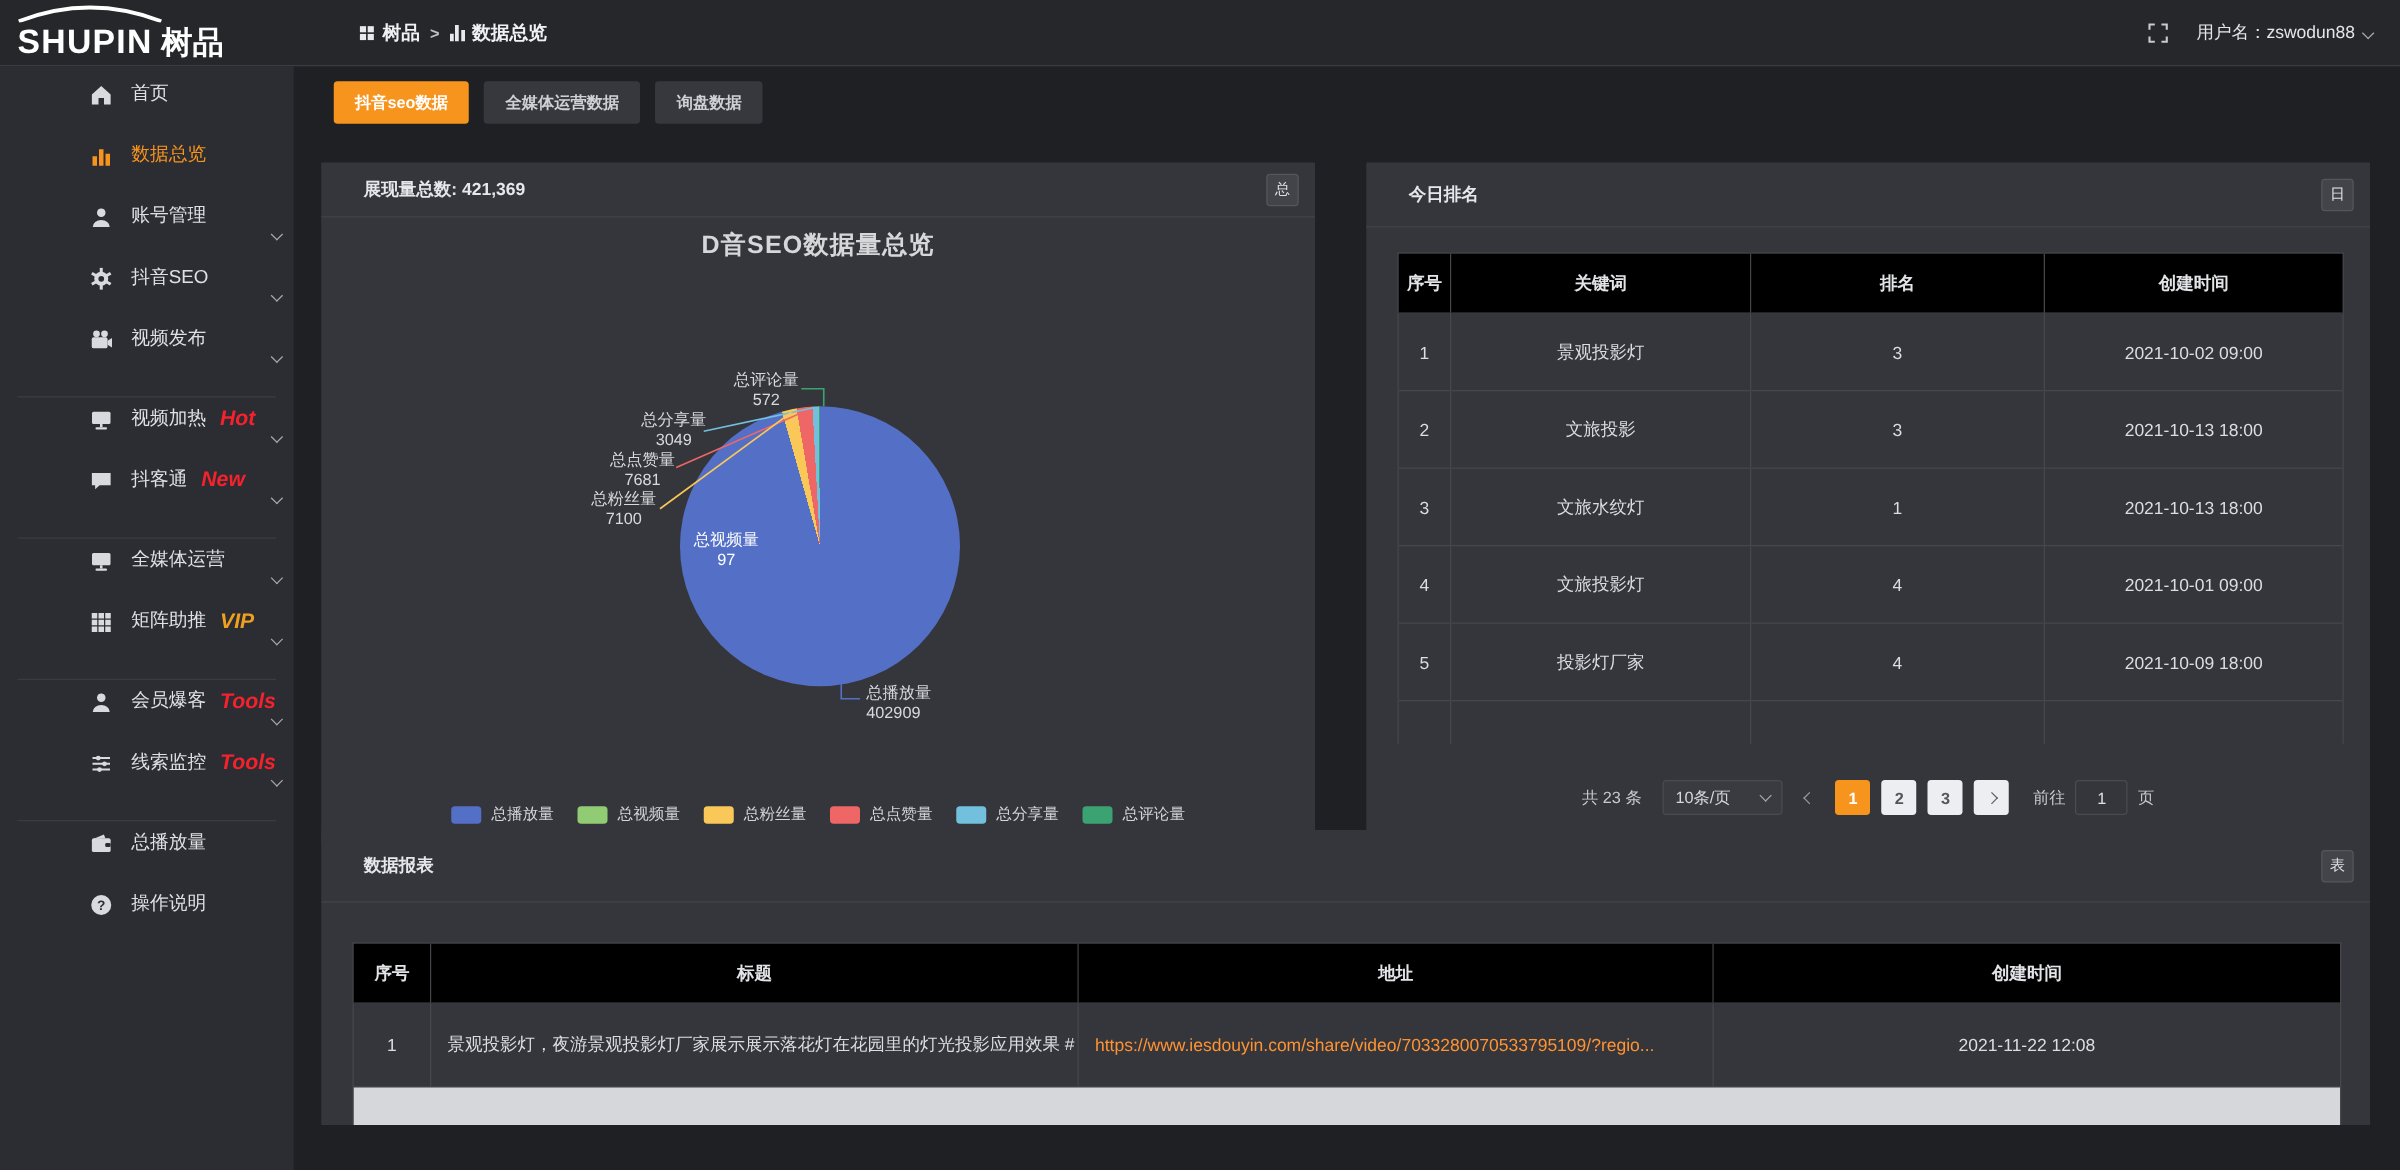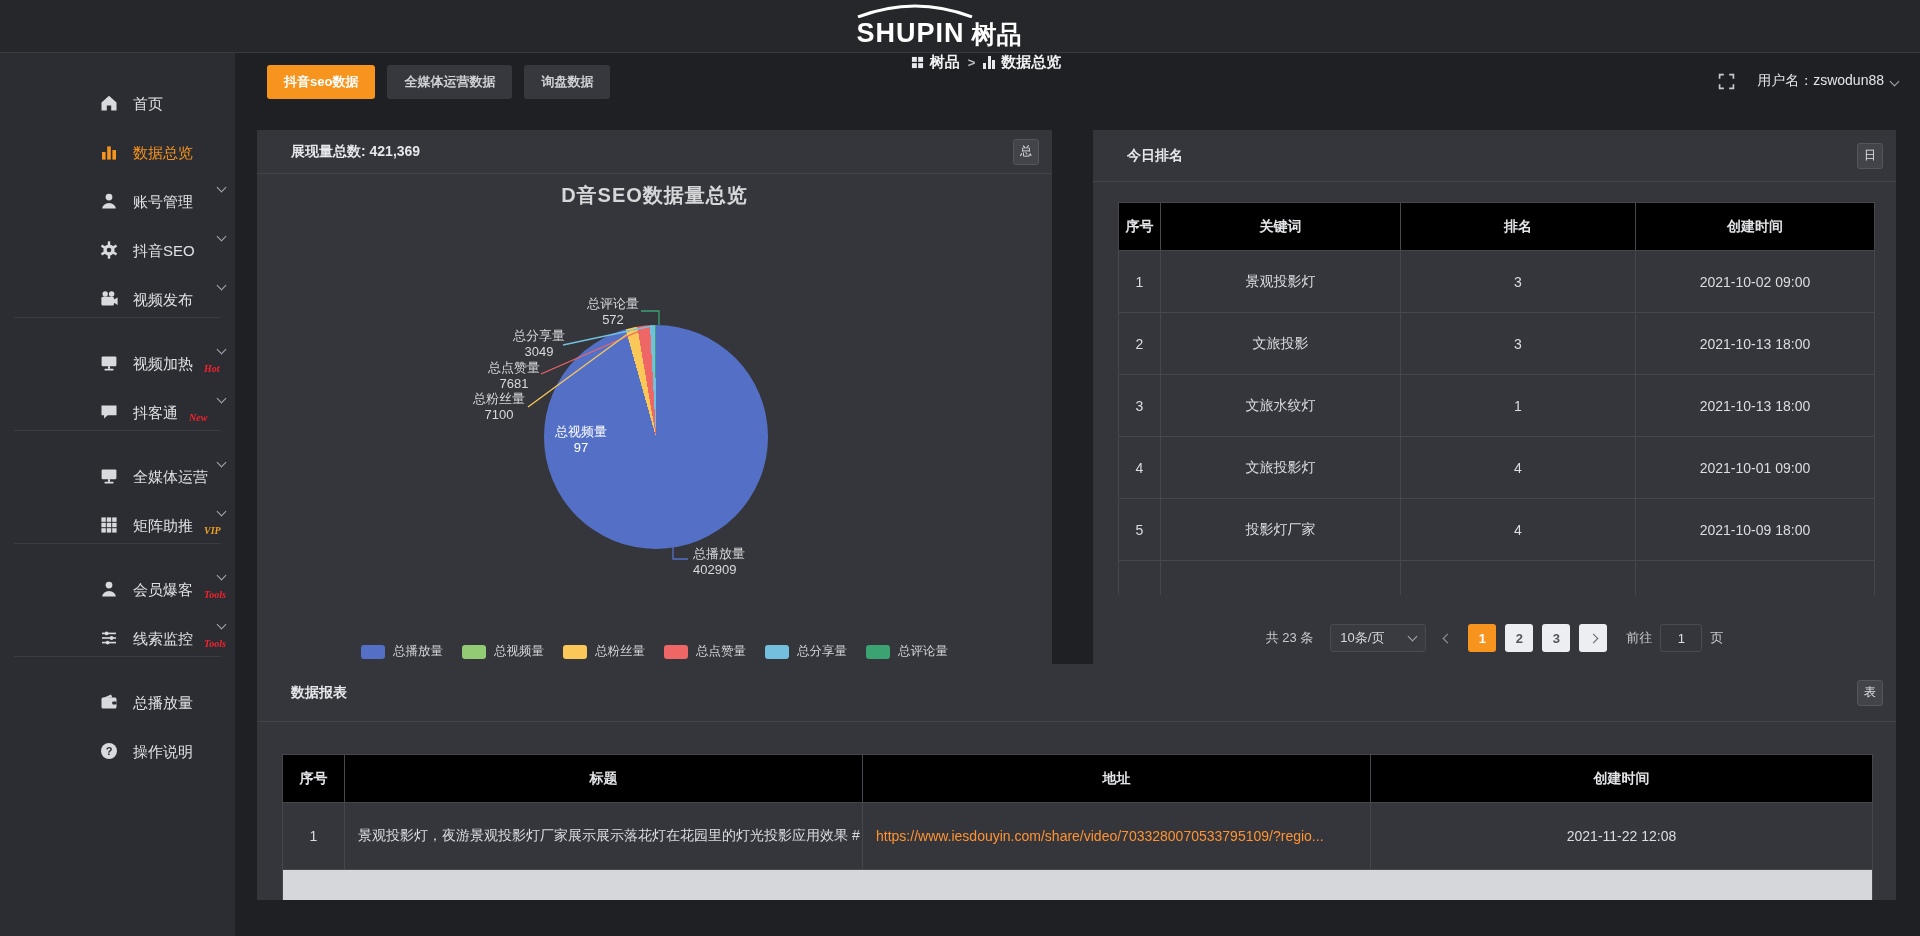--- a/index.html
+++ b/index.html
@@ -2,44 +2,44 @@
 <html><head>
 <meta charset="utf-8">
 <style>
   html,body{margin:0;padding:0;background:#17181b;}
   *{box-sizing:border-box;}
   .page{position:relative;width:1920px;height:936px;background:#1f2023;overflow:hidden;
         font-family:"Liberation Sans","DejaVu Sans",sans-serif;color:#e3e4e7;}
 
   
   .topbar{position:absolute;left:0;top:0;width:1920px;height:53px;background:#26272b;
-          border-bottom:1px solid #3a3b40;display:flex;align-items:center;z-index:5;flex-direction:column;}
+          border-bottom:1px solid #3a3b40;display:flex;align-items:center;z-index:5;}
   .logo{position:relative;width:235px;height:53px;flex:0 0 auto;display:flex;align-items:flex-end;padding:0 0 6px 14px;}
   .logo-en{font-size:27px;font-weight:800;letter-spacing:1px;color:#fff;line-height:1;}
   .logo-cn{font-size:25px;font-weight:800;color:#fff;margin-left:7px;line-height:1;}
   .logo-arc{position:absolute;left:12px;top:4px;}
   .breadcrumb{display:flex;align-items:center;margin-left:52px;font-size:15px;font-weight:600;color:#f0f1f3;gap:8px;}
   .crumb{display:flex;align-items:center;gap:6px;cursor:pointer;}
   .crumb-sep{color:#bfc0c4;font-size:13px;}
   .mini-bars{display:inline-flex;align-items:flex-end;gap:1.5px;height:13px;}
   .mini-bars i{display:block;width:3px;background:#e8e9eb;}
   .topbar-right{margin-left:auto;display:flex;align-items:center;gap:22px;padding-right:22px;}
   .fullscreen{cursor:pointer;display:flex;}
   .user{display:flex;align-items:center;gap:7px;font-size:14px;color:#e4e5e8;cursor:pointer;}
   .chev{width:7px;height:7px;border-right:1.5px solid #a9aaae;border-bottom:1.5px solid #a9aaae;
         transform:rotate(45deg);display:inline-block;}
 
   
   .sidebar{position:absolute;left:0;top:53px;bottom:0;width:235px;background:#2c2d32;padding-top:12px;z-index:4;}
-  .side-item{position:relative;height:49px;display:flex;align-items:flex-end;cursor:pointer;margin-left:28px;}
+  .side-item{position:relative;height:49px;display:flex;align-items:flex-start;cursor:pointer;}
   .side-item .s-icon{width:22px;height:22px;margin-left:70px;display:flex;align-items:center;justify-content:center;flex:0 0 auto;}
   .side-item .s-icon svg{width:20px;height:20px;}
   .side-item .s-lbl{margin-left:13px;font-size:15px;color:#dfe0e3;white-space:nowrap;}
   .side-item.active .s-lbl{color:#f7941d;}
-  .side-item .s-badge{margin-left:11px;font-size:10px;font-weight:700;font-style:italic;white-space:nowrap;font-family:Liberation Serif, serif;}
+  .side-item .s-badge{margin-left:11px;font-size:17px;font-weight:700;font-style:italic;white-space:nowrap;}
   .side-item .s-chev{position:absolute;right:10px;top:21px;}
   .side-div{height:1px;background:#3b3c41;margin:7px 14px;}
 
   
   .tabs{position:absolute;left:267px;top:65px;display:flex;gap:12px;z-index:2;}
   .tab{height:34px;padding:0 17px;border-radius:3px;background:#37383d;color:#cfd0d4;
        font-size:13px;font-weight:600;display:flex;align-items:center;cursor:pointer;}
   .tab.active{background:#f7941d;color:#fff;}
 
   .panel{position:absolute;background:#35363b;}

